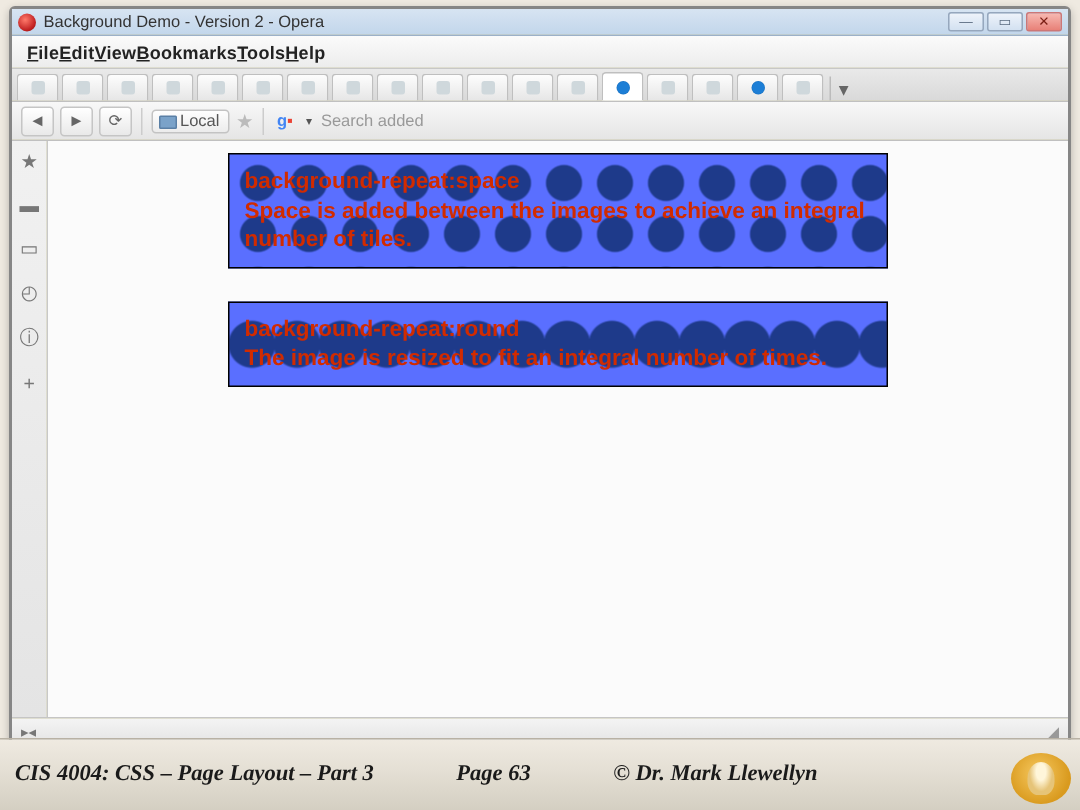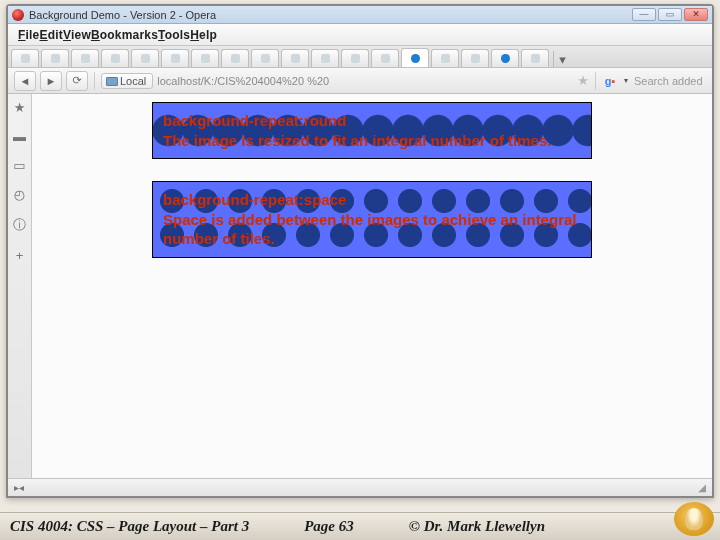--- a/index.html
+++ b/index.html
@@ -206,21 +206,21 @@
   padding: 0 6px;
   font-size: 10px;
   color:#777;
   justify-content: space-between;
 }
 .resize { font-size:10px; color:#999; }
 
 .slide-footer {
   position: absolute;
   bottom: 0; left: 0; right: 0;
-  height: 28px;
+  height: 48px;
   background: linear-gradient(#efeae1 0%, #e4dfd4 45%, #d4cfc2 100%);
   border-top: 1px solid #b8b1a4;
   display: flex;
   align-items: center;
   padding: 0 10px;
   font: italic bold 15px "Times New Roman", serif;
   color: #1a1a1a;
 }
 .footer-left { flex: 0 0 auto; margin-right: 55px; }
 .footer-mid { flex: 0 0 auto; margin-right: 55px; }
@@ -321,48 +321,47 @@
       </div>
     <div class="newbtn">▾</div>
   </div>
 
   <div class="navbar">
     <div class="navbtn">◄</div>
     <div class="navbtn">►</div>
     <div class="navbtn">⟳</div>
     <div class="sep"></div>
     <div class="local-badge">Local</div>
-    <div class="url"><span>localhost/K:/CIS%204004%20</span> <span>%20</span></div>
     <div class="star">★</div>
     <div class="sep"></div>
     <div class="google-icon">
         <span>g</span>
         <span>▪</span>
       </div>
     <div class="dd">▾</div>
     <div class="search-hint">Search added G</div>
   </div>
 
   <div class="content-area">
     <div class="sidebar">
       <div>★</div>
       <div>▬</div>
       <div>▭</div>
       <div>◴</div>
       <div>ⓘ</div>
       <div>+</div>
     </div>
     <div class="viewport">
+      <div class="demo-box bg-space">
+        <span style="white-space:pre-line;">background-repeat:space
+Space is added between the images to achieve an integral number of tiles.</span>
+      </div>
       <div class="demo-box bg-round">
         <span style="white-space:pre-line;">background-repeat:round
 The image is resized to fit an integral number of times.</span>
-      </div>
-      <div class="demo-box bg-space">
-        <span style="white-space:pre-line;">background-repeat:space
-Space is added between the images to achieve an integral number of tiles.</span>
       </div>
     </div>
   </div>
 
   <div class="statusbar">
     <span>▸◂</span>
     <span></span>
     <span class="resize">◢</span>
   </div>
 </div>

